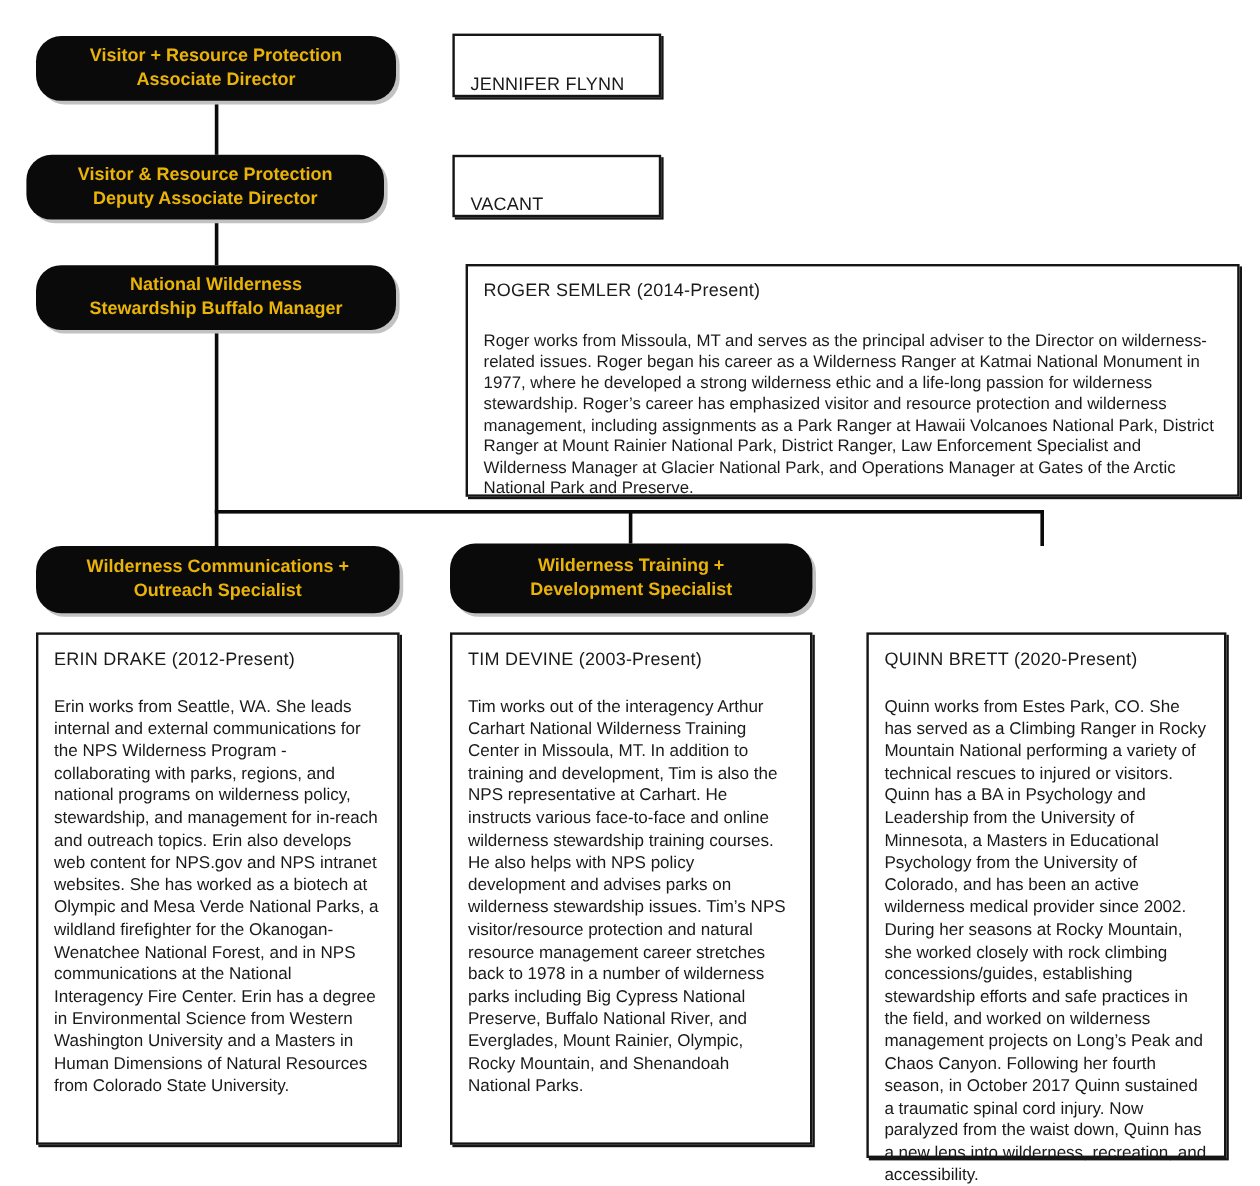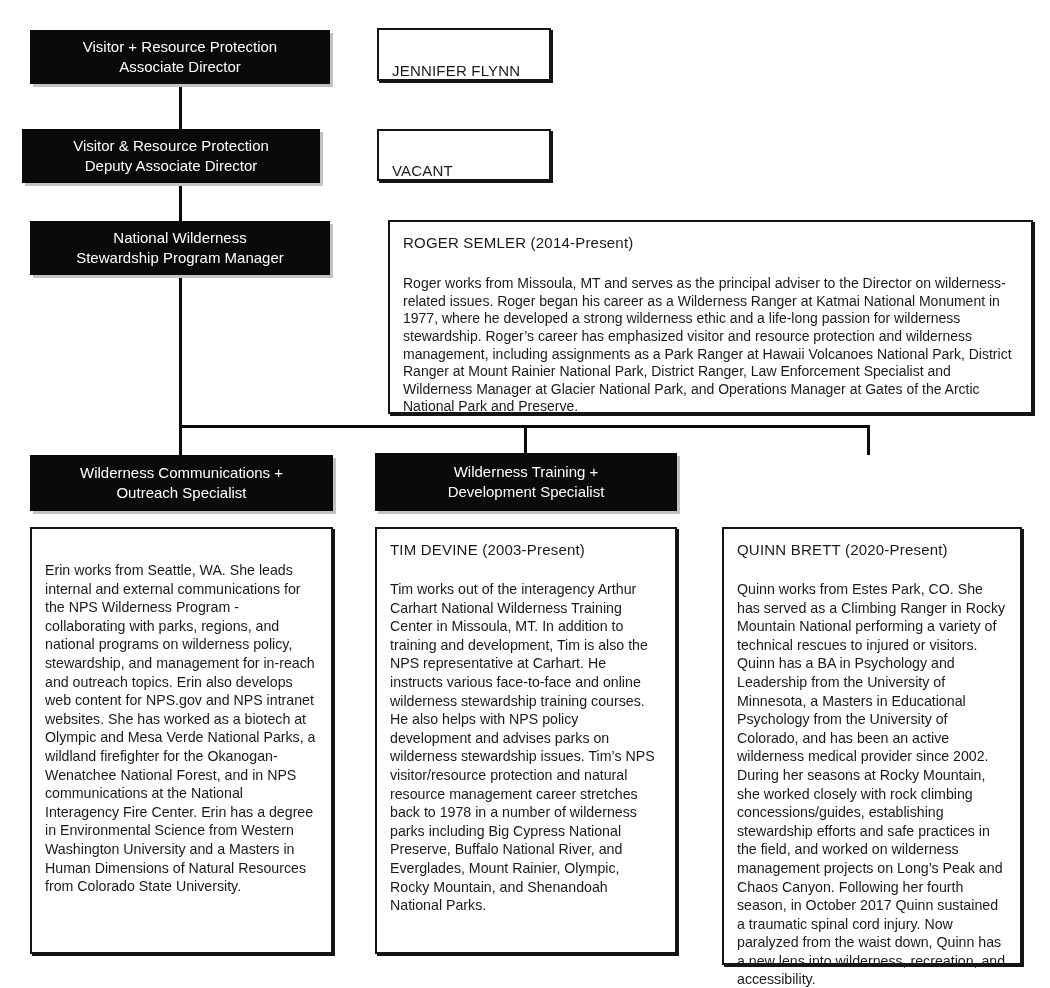--- a/index.html
+++ b/index.html
@@ -13,31 +13,32 @@
     position: relative;
     width: 1050px;
     height: 988px;
     background: #ffffff;
     overflow: hidden;
   }
   
   .title-box {
     position: absolute;
     background: #0a0a0a;
-    color: #ffffff;
+    color: #eab308;
     display: flex;
     align-items: center;
     justify-content: center;
     text-align: center;
-    font-weight: normal;
+    font-weight: bold;
     font-size: 15px;
     line-height: 1.35;
     box-shadow: 3px 3px 0 #c2c2c2;
     box-sizing: border-box;
     padding: 2px 6px;
+    border-radius: 21px;
   }
   .title-box .title-text { white-space: pre-line; }
   
   .detail-box {
     position: absolute;
     background: #ffffff;
     border: 2px solid #151515;
     box-shadow: 2px 2px 0 #151515;
     box-sizing: border-box;
     font-size: 15px;
@@ -93,32 +94,33 @@
   <div class="title-box" style="left:22px; top:129px; width:298px; height:54px;">
     <span class="title-text">Visitor &amp; Resource Protection
 Deputy Associate Director</span>
   </div>
   <div class="detail-box name-box" style="left:377px; top:129px; width:174px; height:52px;">
     <span>VACANT</span>
   </div>
 
   <div class="title-box" style="left:30px; top:221px; width:300px; height:54px;">
     <span class="title-text">National Wilderness
-Stewardship Program Manager</span>
+Stewardship Buffalo Manager</span>
   </div>
   <div class="detail-box bio-box wide" style="left:388px; top:220px; width:645px; height:194px;">
     <div class="bio-name">ROGER SEMLER (2014-Present)</div>
     <div class="bio-text">Roger works from Missoula, MT and serves as the principal adviser to the Director on wilderness-related issues. Roger began his career as a Wilderness Ranger at Katmai National Monument in 1977, where he developed a strong wilderness ethic and a life-long passion for wilderness stewardship. Roger’s career has emphasized visitor and resource protection and wilderness management, including assignments as a Park Ranger at Hawaii Volcanoes National Park, District Ranger at Mount Rainier National Park, District Ranger, Law Enforcement Specialist and Wilderness Manager at Glacier National Park, and Operations Manager at Gates of the Arctic National Park and Preserve.</div>
   </div>
 
   <div class="title-box" style="left:30px; top:455px; width:303px; height:56px;">
     <span class="title-text">Wilderness Communications +
 Outreach Specialist</span>
   </div>
   <div class="detail-box bio-box" style="left:30px; top:527px; width:303px; height:427px;">
+    <div class="bio-name">ERIN DRAKE (2012-Present)</div>
     <div class="bio-text">Erin works from Seattle, WA. She leads internal and external communications for the NPS Wilderness Program - collaborating with parks, regions, and national programs on wilderness policy, stewardship, and management for in-reach and outreach topics. Erin also develops web content for NPS.gov and NPS intranet websites. She has worked as a biotech at Olympic and Mesa Verde National Parks, a wildland firefighter for the Okanogan-Wenatchee National Forest, and in NPS communications at the National Interagency Fire Center. Erin has a degree in Environmental Science from Western Washington University and a Masters in Human Dimensions of Natural Resources from Colorado State University.</div>
   </div>
 
   <div class="title-box" style="left:375px; top:453px; width:302px; height:58px;">
     <span class="title-text">Wilderness Training +
 Development Specialist</span>
   </div>
   <div class="detail-box bio-box" style="left:375px; top:527px; width:302px; height:427px;">
     <div class="bio-name">TIM DEVINE (2003-Present)</div>
     <div class="bio-text">Tim works out of the interagency Arthur Carhart National Wilderness Training Center in Missoula, MT. In addition to training and development, Tim is also the NPS representative at Carhart. He instructs various face-to-face and online wilderness stewardship training courses. He also helps with NPS policy development and advises parks on wilderness stewardship issues. Tim’s NPS visitor/resource protection and natural resource management career stretches back to 1978 in a number of wilderness parks including Big Cypress National Preserve, Buffalo National River, and Everglades, Mount Rainier, Olympic, Rocky Mountain, and Shenandoah National Parks.</div>

